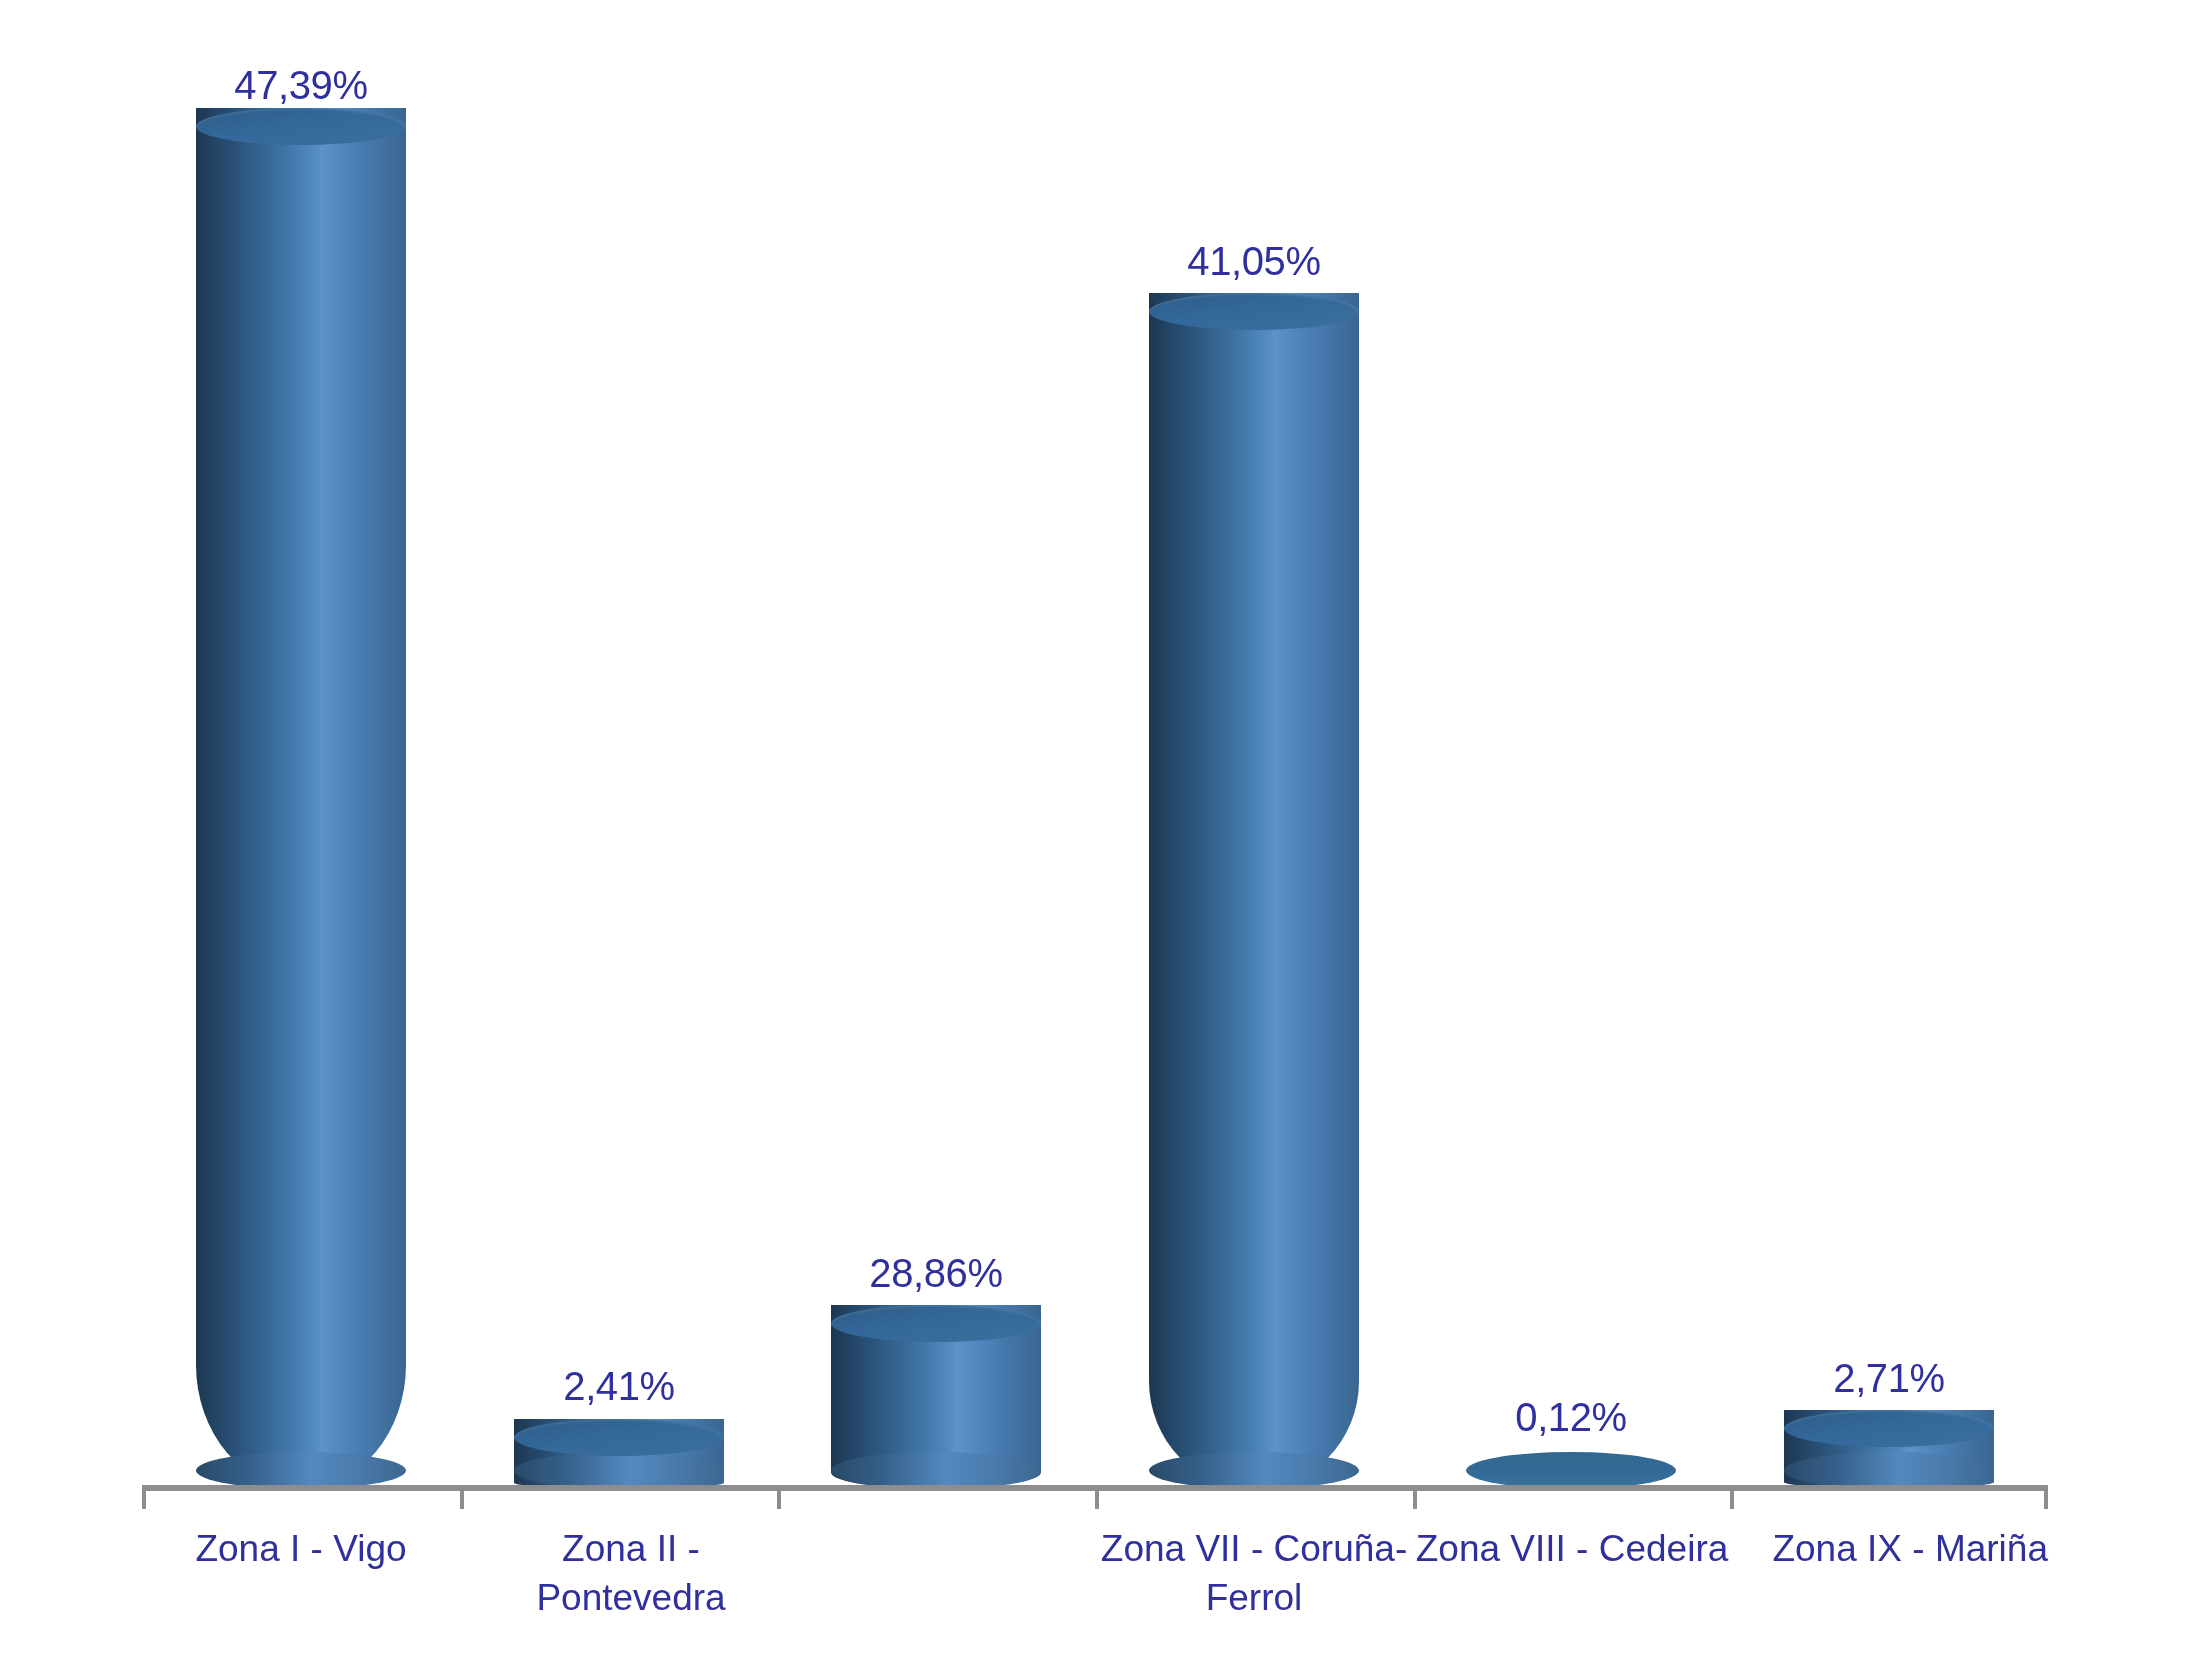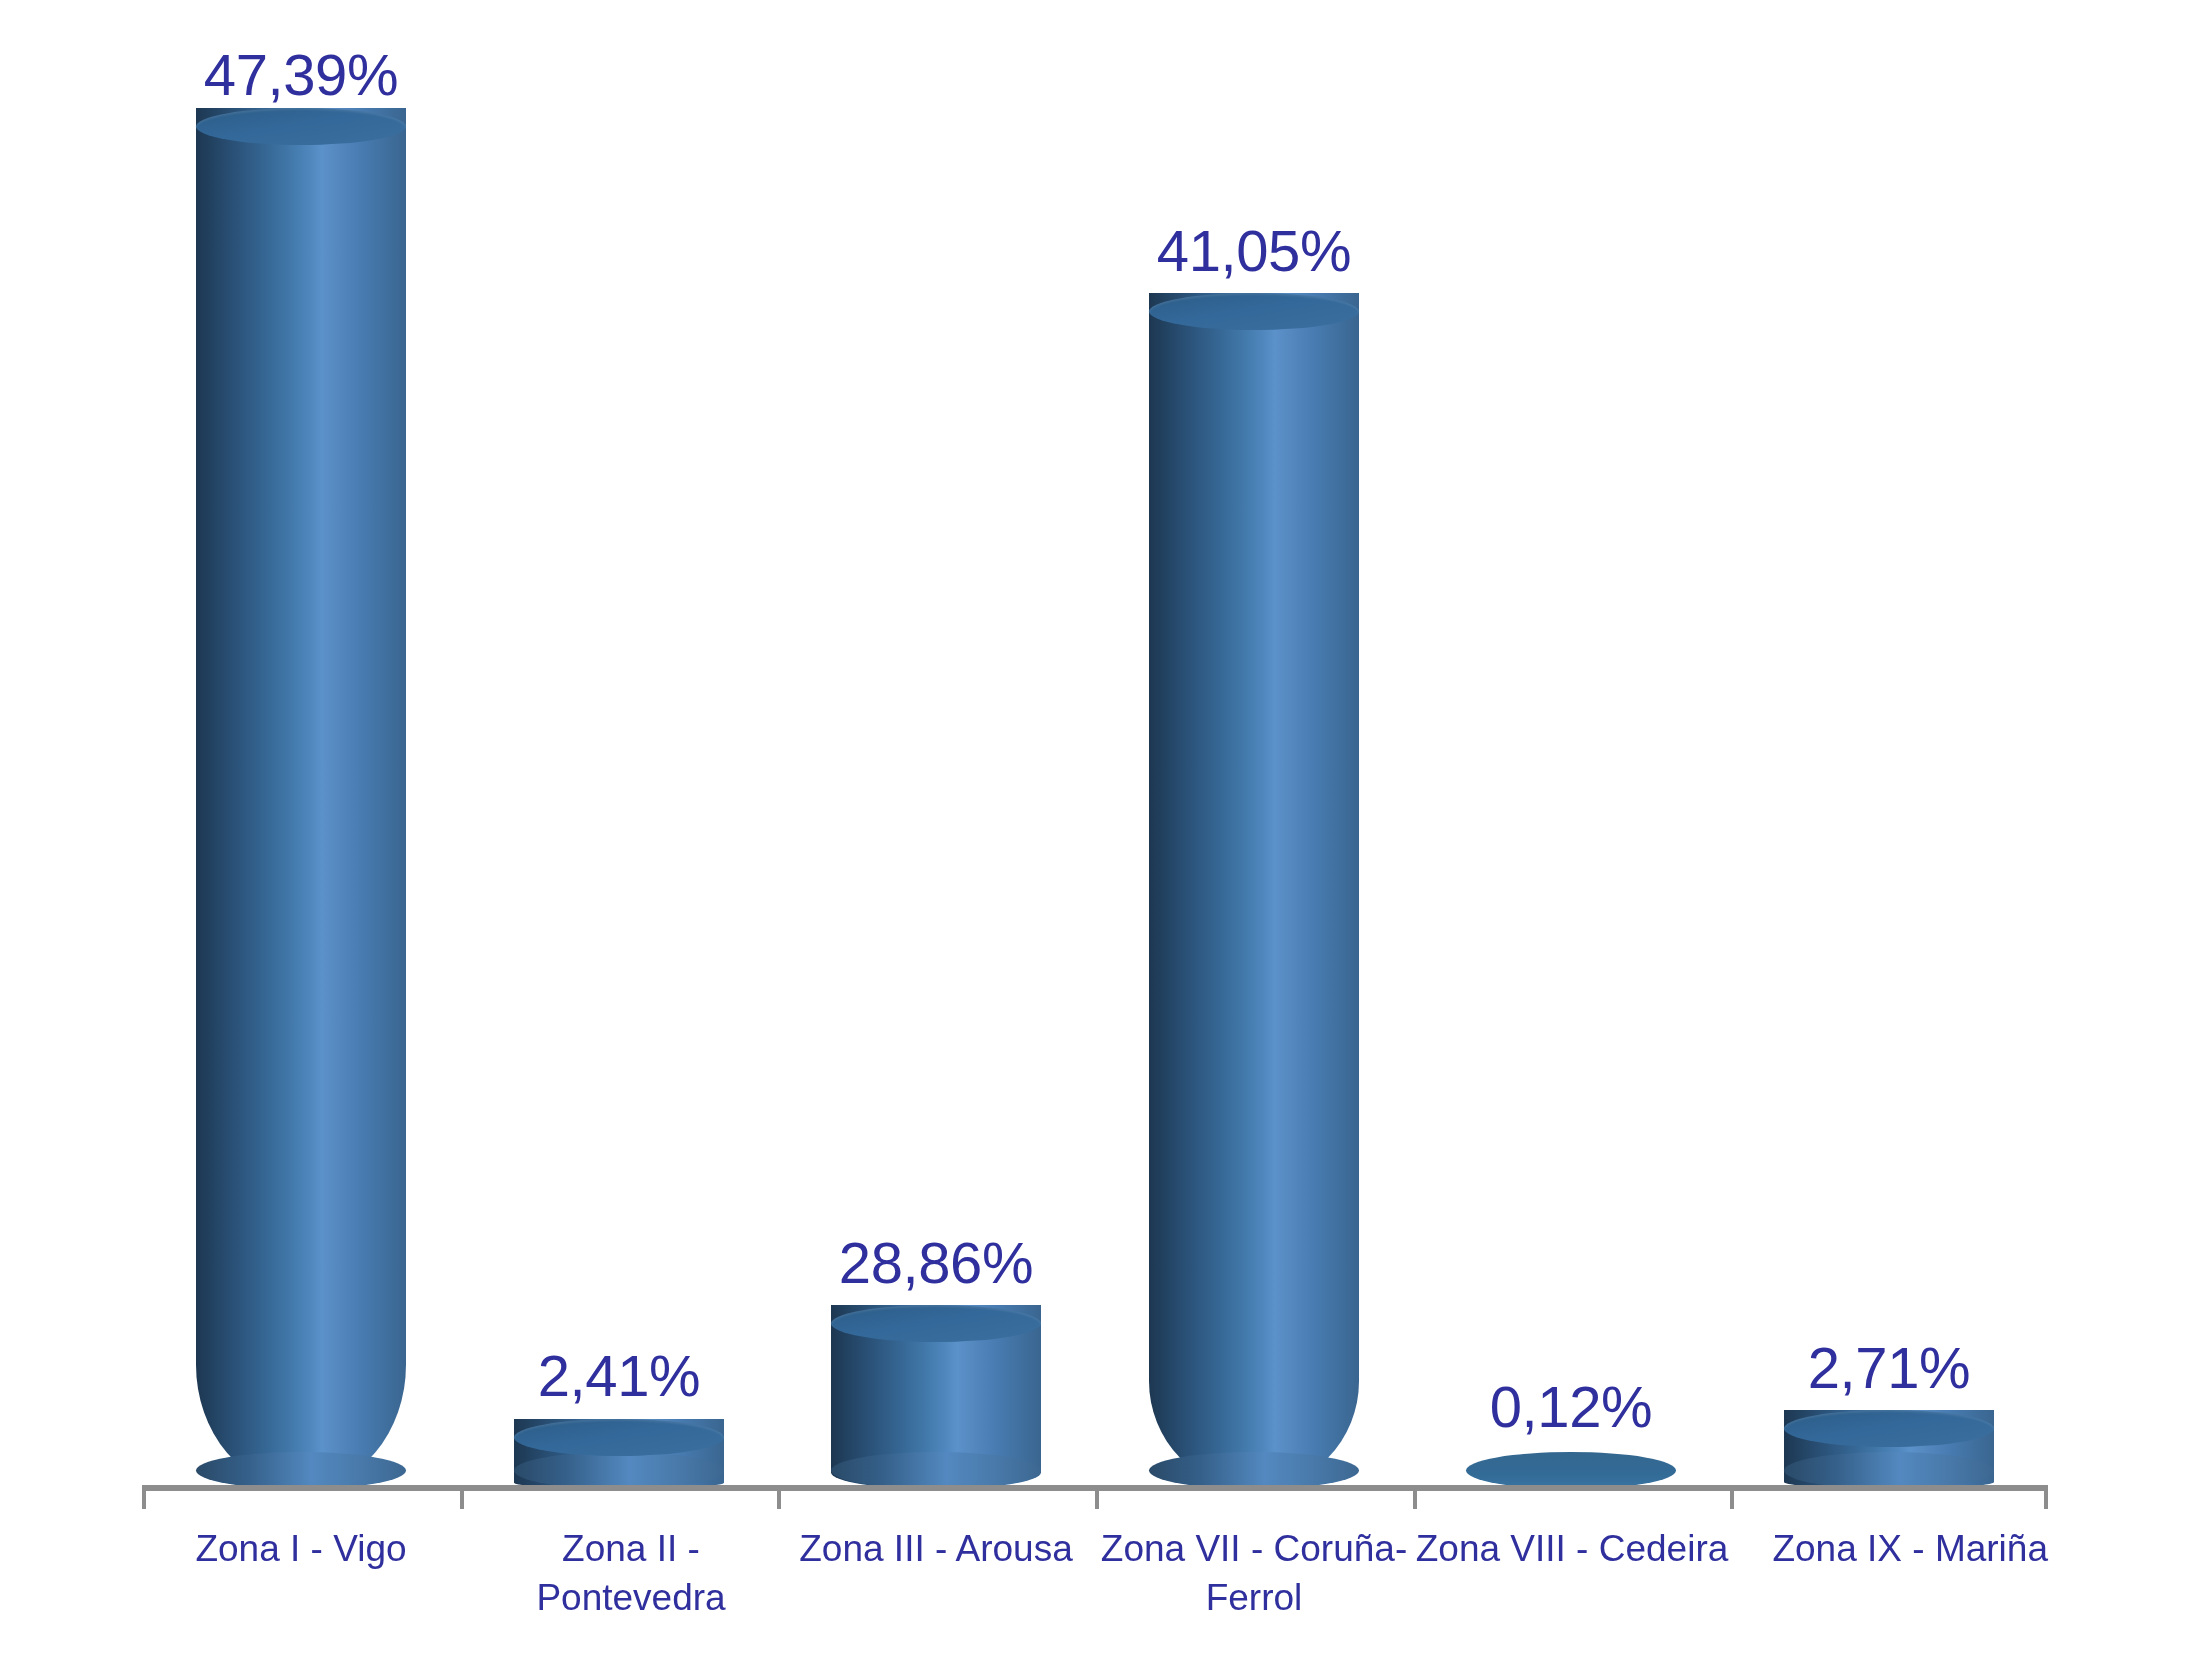--- a/index.html
+++ b/index.html
@@ -33,21 +33,21 @@
     height: 100%;
   }
 
   
   .value-label {
     position: absolute;
     left: 50%;
     transform: translateX(-50%);
     white-space: nowrap;
     color: #2f2f9e;
-    font-size: 58px;
+    font-size: 40px;
     font-family: "Liberation Sans", sans-serif;
     letter-spacing: -0.4px;
   }
 
   
   .cylinder {
     position: absolute;
     bottom: 0;
     left: 50%;
     transform: translateX(-50%);
@@ -202,24 +202,20 @@
   <div class="axis-tick" style="left:2044px;"></div>
 
   <div class="cat-label" style="left:142px;width:318px;">
     <div>Zona I - Vigo</div>
     <div></div>
   </div>
   <div class="cat-label" style="left:472px;width:318px;">
     <div>Zona II -</div>
     <div>Pontevedra</div>
   </div>
-  <div class="cat-label" style="left:777px;width:318px;">
-    <div>Zona III - Arousa</div>
-    <div></div>
-  </div>
   <div class="cat-label" style="left:1095px;width:318px;">
     <div>Zona VII - Coruña-</div>
     <div>Ferrol</div>
   </div>
   <div class="cat-label" style="left:1413px;width:318px;">
     <div>Zona VIII - Cedeira</div>
     <div></div>
   </div>
   <div class="cat-label" style="left:1730px;width:318px;text-align:right;">
     <div>Zona IX - Mariña</div>

